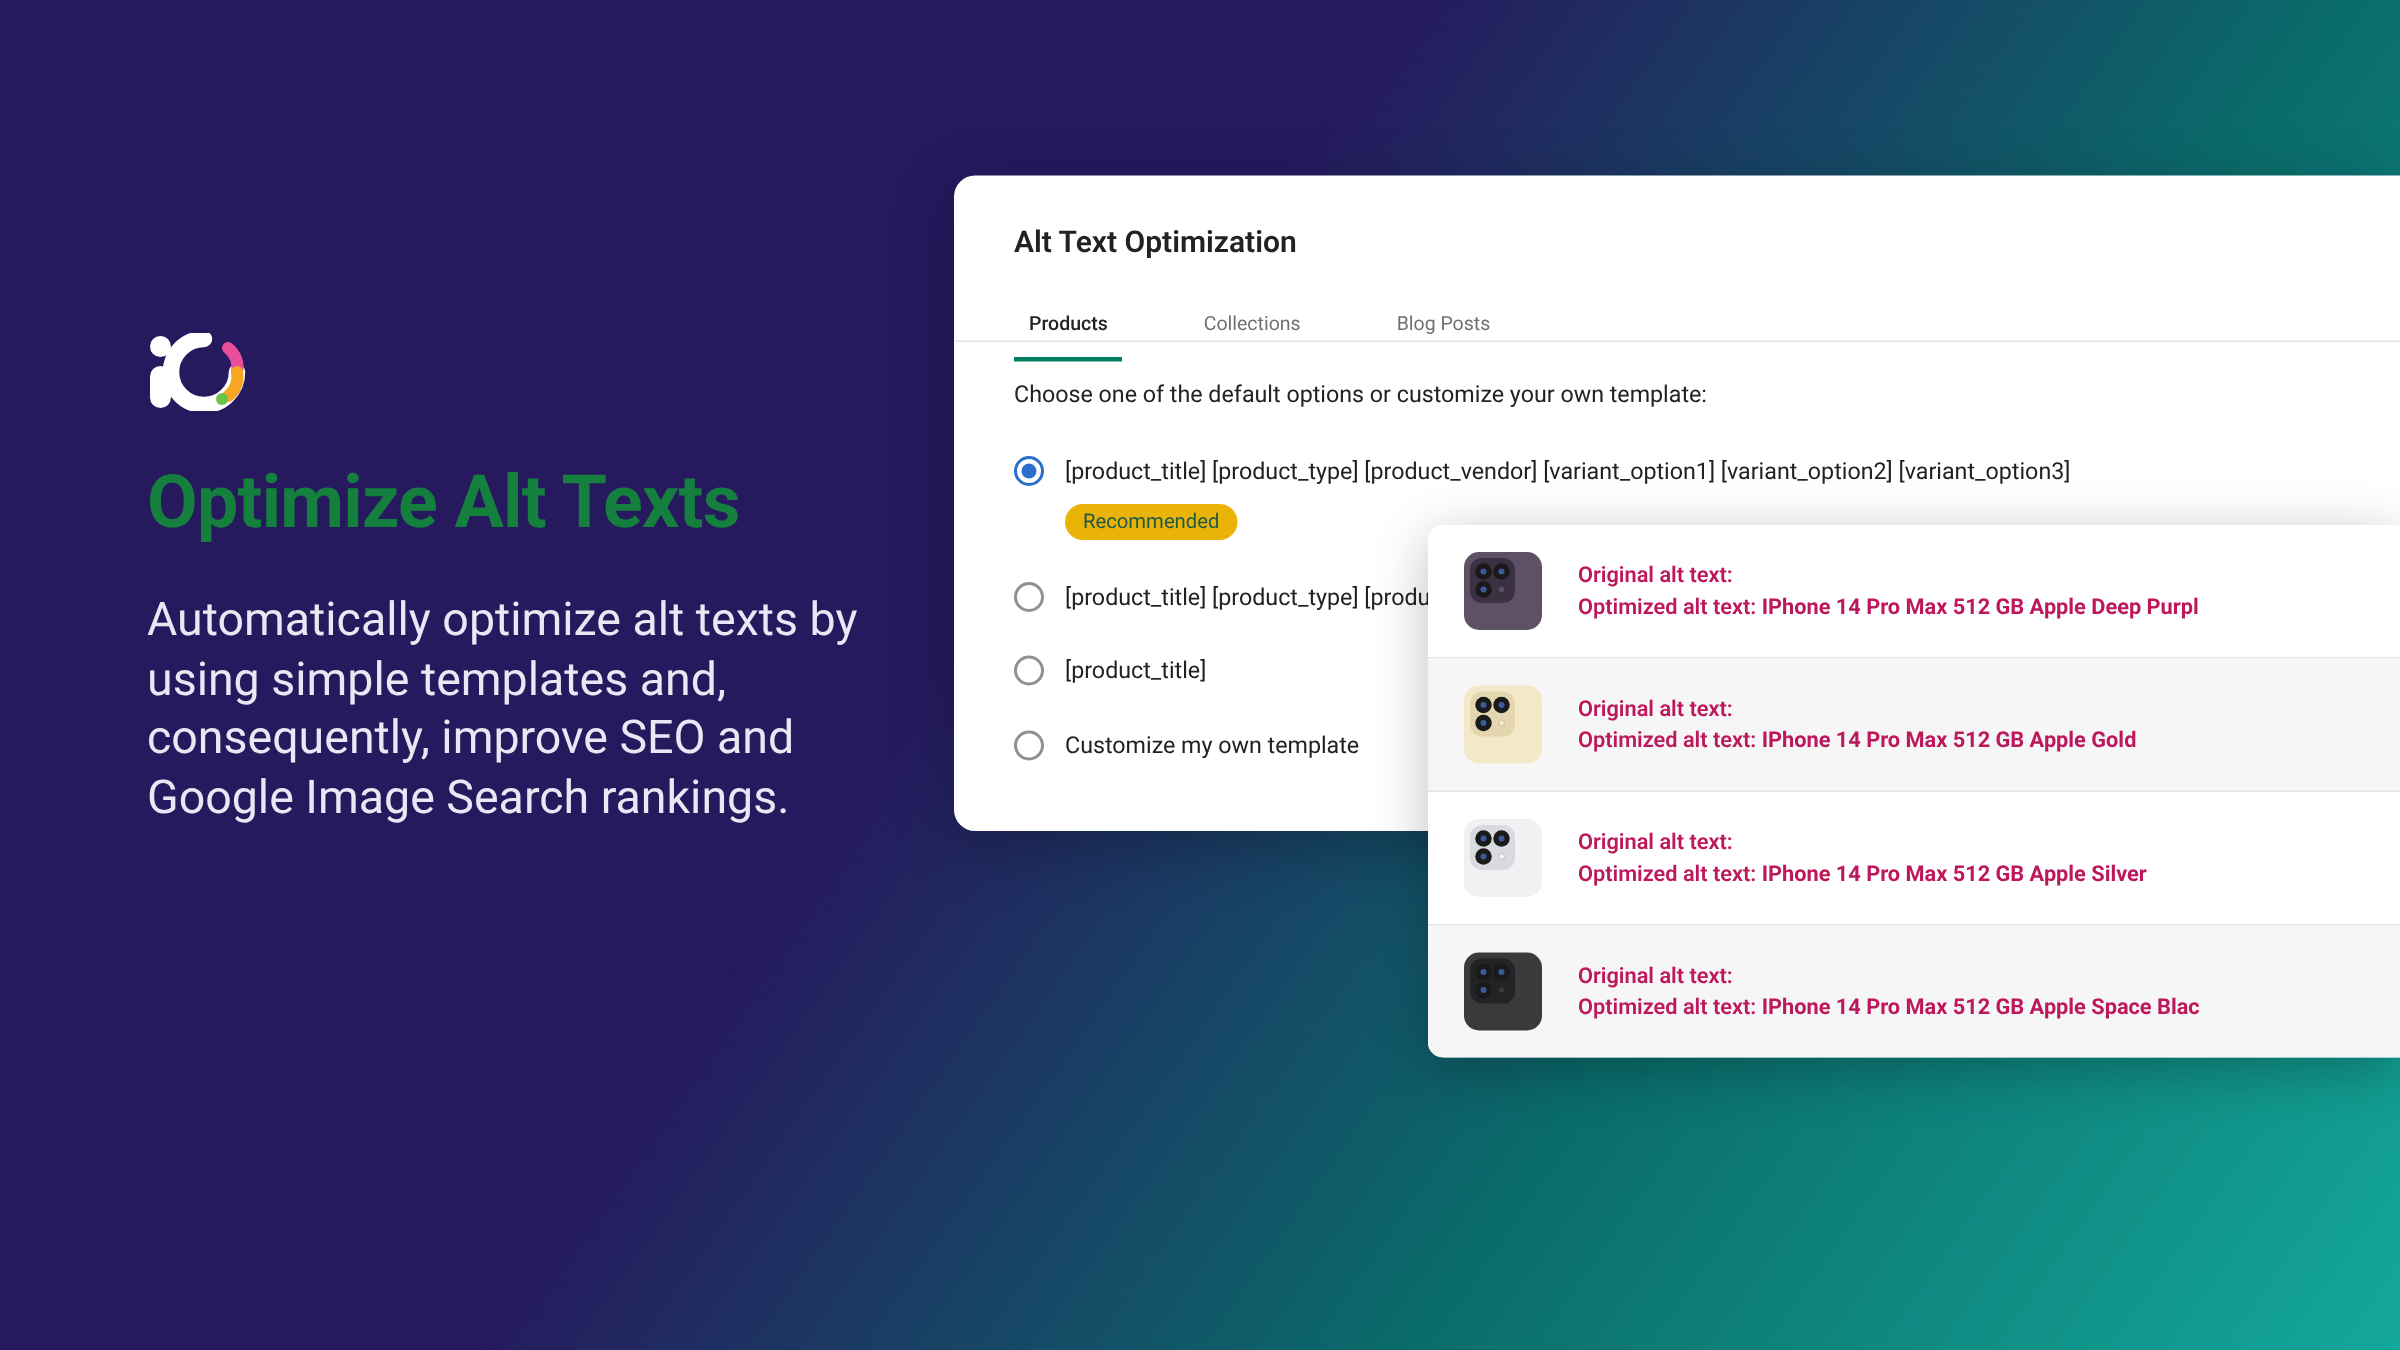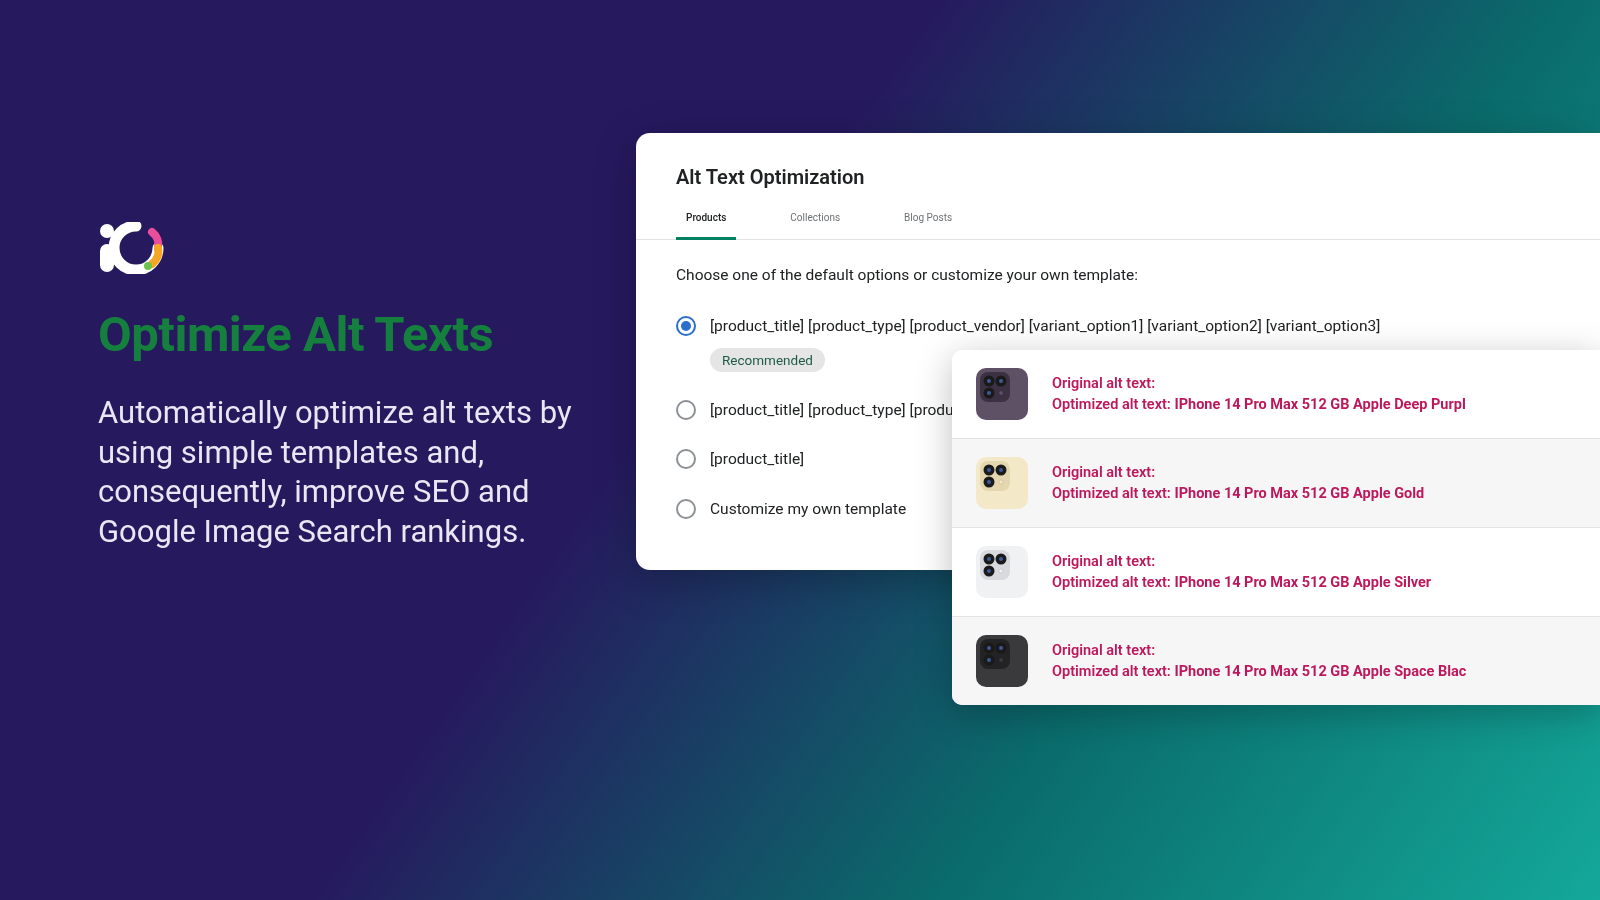--- a/index.html
+++ b/index.html
@@ -15,41 +15,40 @@
 .logo { margin-bottom: 32px; }
 .logo svg { display: block; }
 .headline { font-size: 49px; font-weight: 700; color: #15803d; margin-bottom: 30px; letter-spacing: -0.5px; }
 .subhead { font-size: 31px; font-weight: 400; color: #e9e7f3; line-height: 1.28; }
 
 .card {
   position: absolute; left: 636px; top: 117px; width: 964px; height: 437px;
   background: #fff; border-radius: 14px 0 0 14px;
   box-shadow: 0 10px 40px rgba(0,0,0,0.25);
   padding: 32px 0 0 0;
-  margin-top: 16px;
 }
 .card-title { font-size: 20px; font-weight: 600; color: #202223; padding: 0 40px 22px 40px; }
 
 .tabs { display: flex; gap: 44px; border-bottom: 1px solid #e1e3e5; padding: 0 40px; }
-.tab { padding: 0 10px 14px 10px; font-size: 10px; color: #6d7175; cursor: pointer; position: relative; top: 1px; }
+.tab { padding: 0 10px 14px 10px; font-size: 13px; color: #6d7175; cursor: pointer; position: relative; top: 14px; }
 .tab.active { color: #202223; font-weight: 500; border-bottom: 3px solid #008060; }
 
 .instr { font-size: 15.5px; color: #202223; padding: 26px 40px 18px 40px; }
 
 .options { padding: 0 40px; }
 .opt { display: flex; align-items: flex-start; gap: 14px; padding: 14px 0; }
 .radio {
   width: 20px; height: 20px; border: 2px solid #8c9196; border-radius: 50%; flex-shrink: 0;
   display: flex; align-items: center; justify-content: center; cursor: pointer; background: #fff;
 }
 .radio.sel { border-color: #2c6ecb; border-width: 2px; }
 .radio.sel::after { content: ""; width: 10px; height: 10px; border-radius: 50%; background: #2c6ecb; }
 .opt-label { font-size: 15.5px; color: #202223; line-height: 1.4; }
 .badge {
-  display: inline-block; background: #e5e5e5; color: #1f5b47; font-size: 13.5px; font-weight: 400;
+  display: inline-block; background: #eab308; color: #1f5b47; font-size: 13.5px; font-weight: 400;
   padding: 4px 12px; border-radius: 12px; margin-top: 10px;
 }
 
 .preview {
   position: absolute; left: 952px; top: 350px; width: 648px;
   background: #fff; border-radius: 10px 0 0 10px;
   box-shadow: 0 8px 36px rgba(0,0,0,0.25);
   overflow: hidden;
 }
 .prow { display: flex; align-items: center; gap: 22px; padding: 16px 22px; border-bottom: 1px solid #e1e3e5; }

